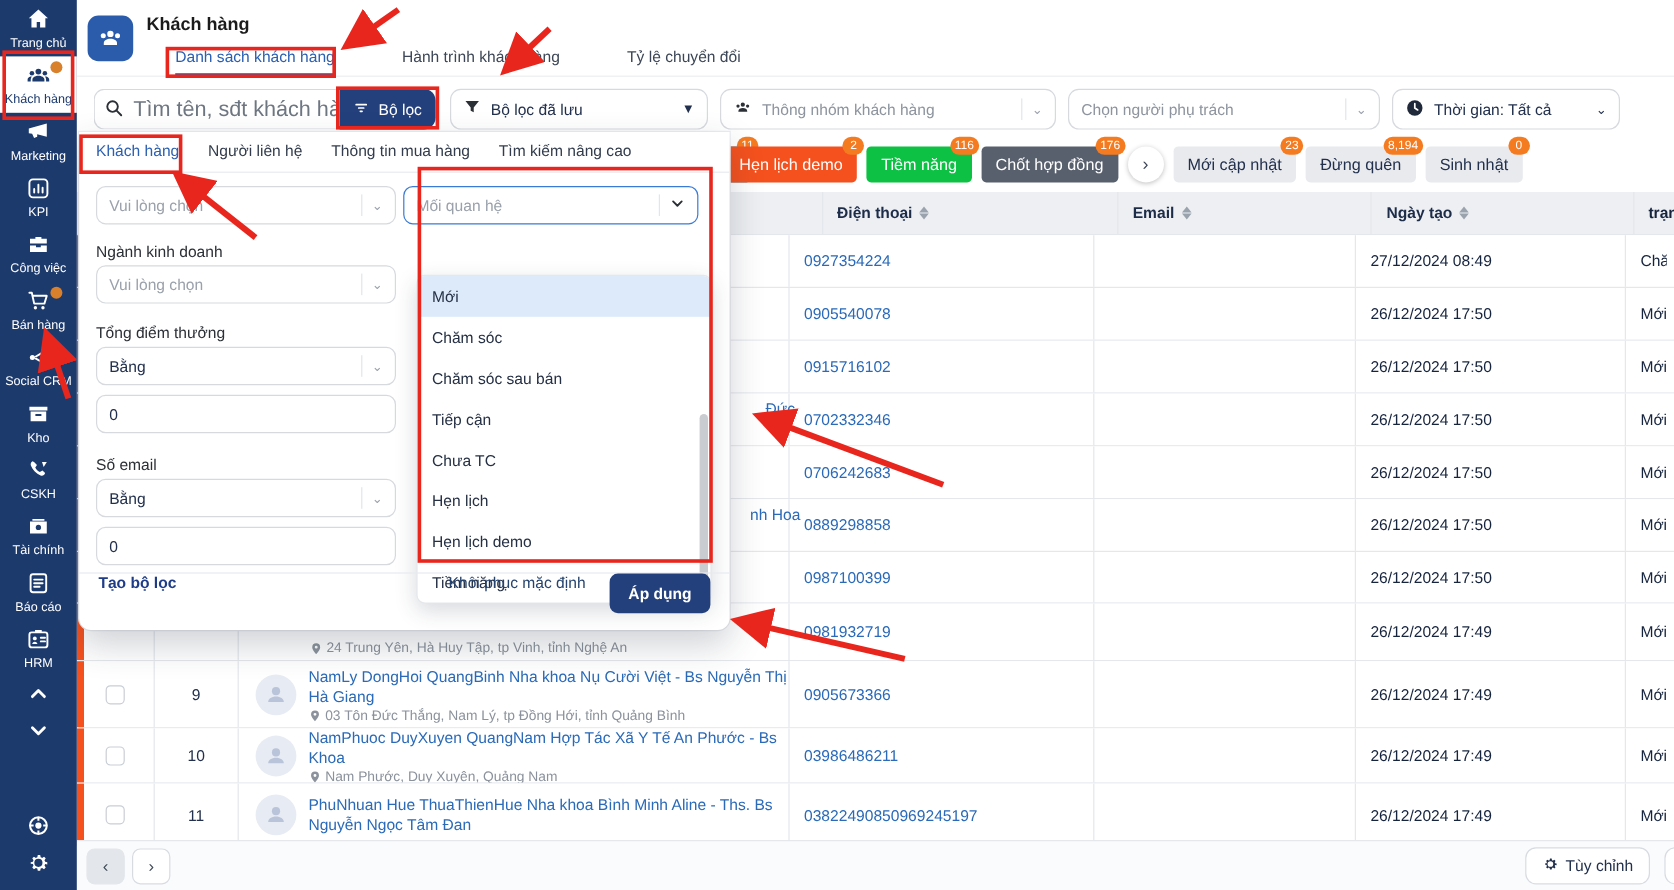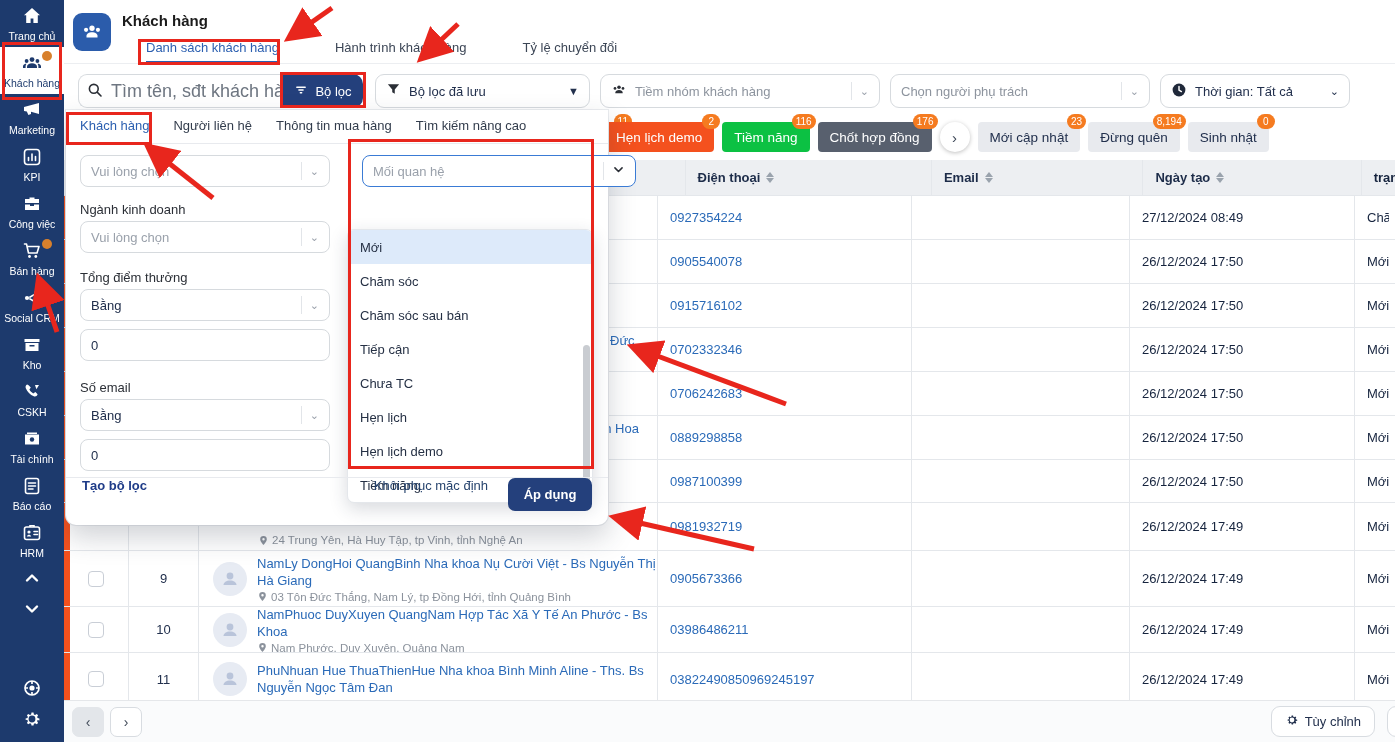--- a/index.html
+++ b/index.html
@@ -73,21 +73,21 @@
   .sort i { width:0; height:0; border-left:4px solid transparent; border-right:4px solid transparent; }
   .sort .up { border-bottom:5px solid #9aa3ad; }
   .sort .dn { border-top:5px solid #9aa3ad; }
   .rowbar { position:absolute; left:0; top:0; width:6px; height:100%; background:#f4511e; }
   .cb { width:16px; height:16px; border:1px solid #c9ced6; border-radius:4px; background:#fff; cursor:pointer; }
   .avatar { width:34px; height:34px; border-radius:50%; background:#e7ebf3; color:#b9c4da; display:flex; align-items:center; justify-content:center; flex:0 0 34px; margin-right:10px; }
   .nm-wrap { display:flex; align-items:center; }
   .nm-t { color:#2a6ab8; line-height:17px; }
   .nm-a { color:#8b929c; font-size:11.5px; margin-top:2px; display:flex; align-items:center; gap:3px; }
   .nm-a svg { flex:0 0 auto; }
-  .sliver { position:absolute; color:#2a6ab8; }
+  .sliver { position:absolute; color:#2a6ab8;padding-left:28px; }
   .r8addr { position:absolute; left:194px; bottom:4px; color:#8b929c; font-size:11.5px; display:flex; align-items:center; gap:3px; }
 
   
   .bbar { position:absolute; left:64px; top:700px; width:1331px; height:42px; background:#fafbfc; border-top:1px solid #e5e7ea; z-index:6; }
   .pg-btn { position:absolute; top:6px; width:32px; height:30px; border-radius:7px; display:flex; align-items:center; justify-content:center; font-size:14px; color:#404a58; cursor:pointer; }
   .pg-prev { left:8px; background:#e3e6ea; border:1px solid #e3e6ea; }
   .pg-next { left:46px; background:#fff; border:1px solid #d8dce1; }
   .btn-custom { position:absolute; right:20px; top:5px; height:31px; padding:0 13px; border:1px solid #d8dce1; border-radius:9px; background:#fff; display:flex; align-items:center; gap:6px; color:#22304d; font-size:13px; cursor:pointer; }
   .btn-cut { position:absolute; right:-6px; top:5px; width:14px; height:31px; border:1px solid #d8dce1; border-radius:9px 0 0 9px; background:#fff; }
 
@@ -278,21 +278,21 @@
       <span class="dk">Bộ lọc đã lưu</span>
       <span class="caret dark" style="margin-left:auto">▼</span>
     </div>
     <div class="combo c-group">
       <span><svg width="16" height="16" viewBox="0 0 20 20" fill="#2b2f36">
             <circle cx="10" cy="6.6" r="2.2"></circle>
             <circle cx="5" cy="8" r="1.7"></circle>
             <circle cx="15" cy="8" r="1.7"></circle>
             <path d="M10 10c-2.5 0-4.6 1.3-4.6 3V14h9.2v-1c0-1.7-2.1-3-4.6-3z"></path>
           </svg></span>
-      <span class="ph">Tiềm nhóm khách hàng</span>
+      <span class="ph">Thông nhóm khách hàng</span>
       <span class="sep"></span>
       <span class="caret">⌄</span>
     </div>
     <div class="combo c-assignee">
       <span class="ph">Chọn người phụ trách</span>
       <span class="sep"></span>
       <span class="caret">⌄</span>
     </div>
     <div class="combo c-time">
       <span><svg width="16" height="16" viewBox="0 0 20 20">
@@ -589,21 +589,21 @@
       <div class="fld-label" style="left:14px; top:236px">Số email</div>
       <div class="fld" style="left:14px; top:255px; width:250px">
         <span>Bằng</span>
           <span class="sep"></span>
           <span class="caret">⌄</span>
       </div>
       <div class="fld" style="left:14px; top:295px; width:250px">
         <input value="0" style="">
       </div>
 
-      <div class="fld focus" style="left:296px; top:11px; width:274px">
+      <div class="fld focus" style="left:270px; top:11px; width:246px">
         <span class="ph">Mối quan hệ</span>
           <span class="sep"></span>
         <span><svg width="13" height="13" viewBox="0 0 20 20" fill="none" stroke="#2b2f36" stroke-width="2.4">
               <path d="M4.5 7.5 10 13l5.5-5.5" stroke-linecap="round" stroke-linejoin="round"></path>
             </svg></span>
       </div>
       <div class="dropdown">
         <div class="dd-opt selected">Mới</div>
         <div class="dd-opt">Chăm sóc</div>
         <div class="dd-opt">Chăm sóc sau bán</div>

